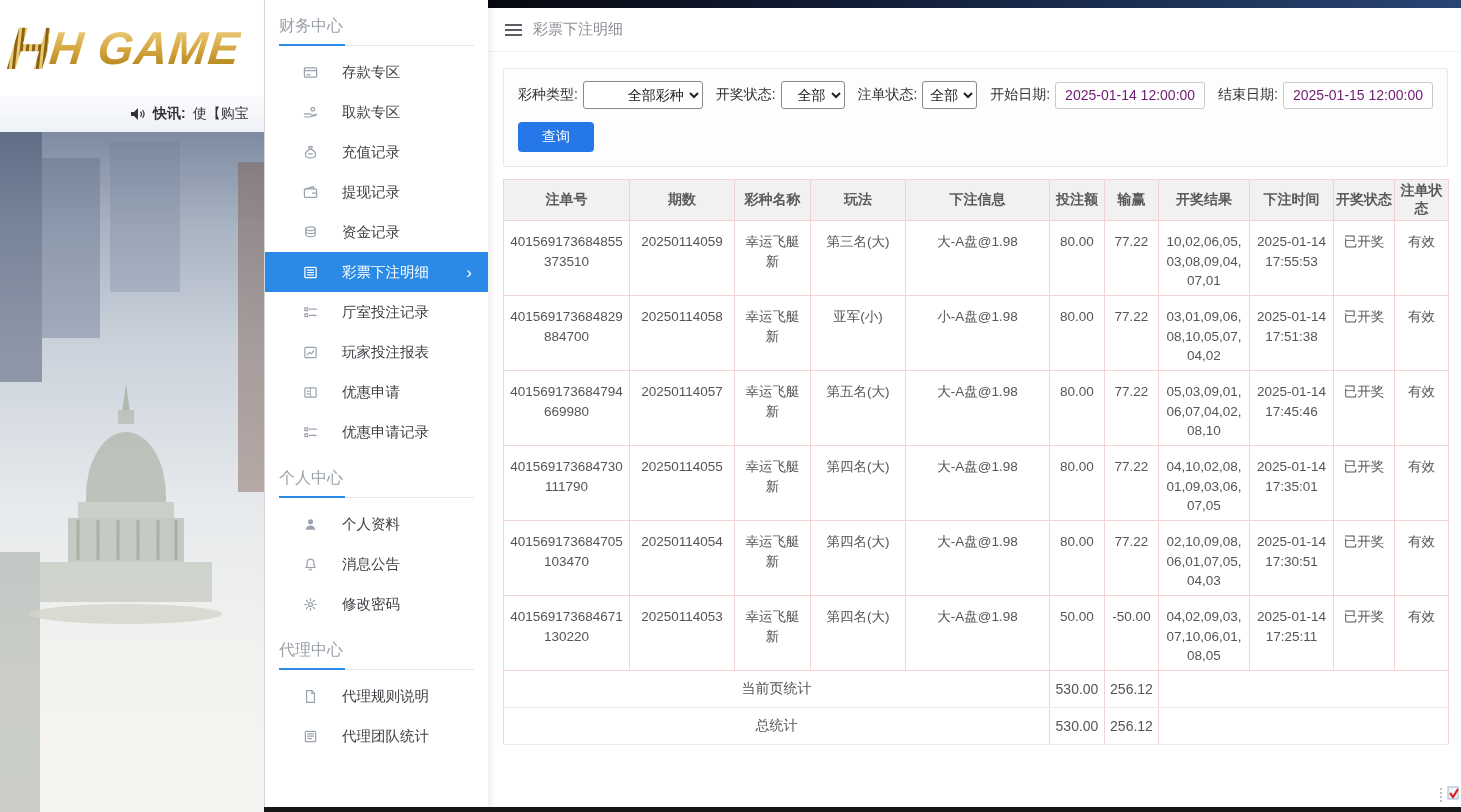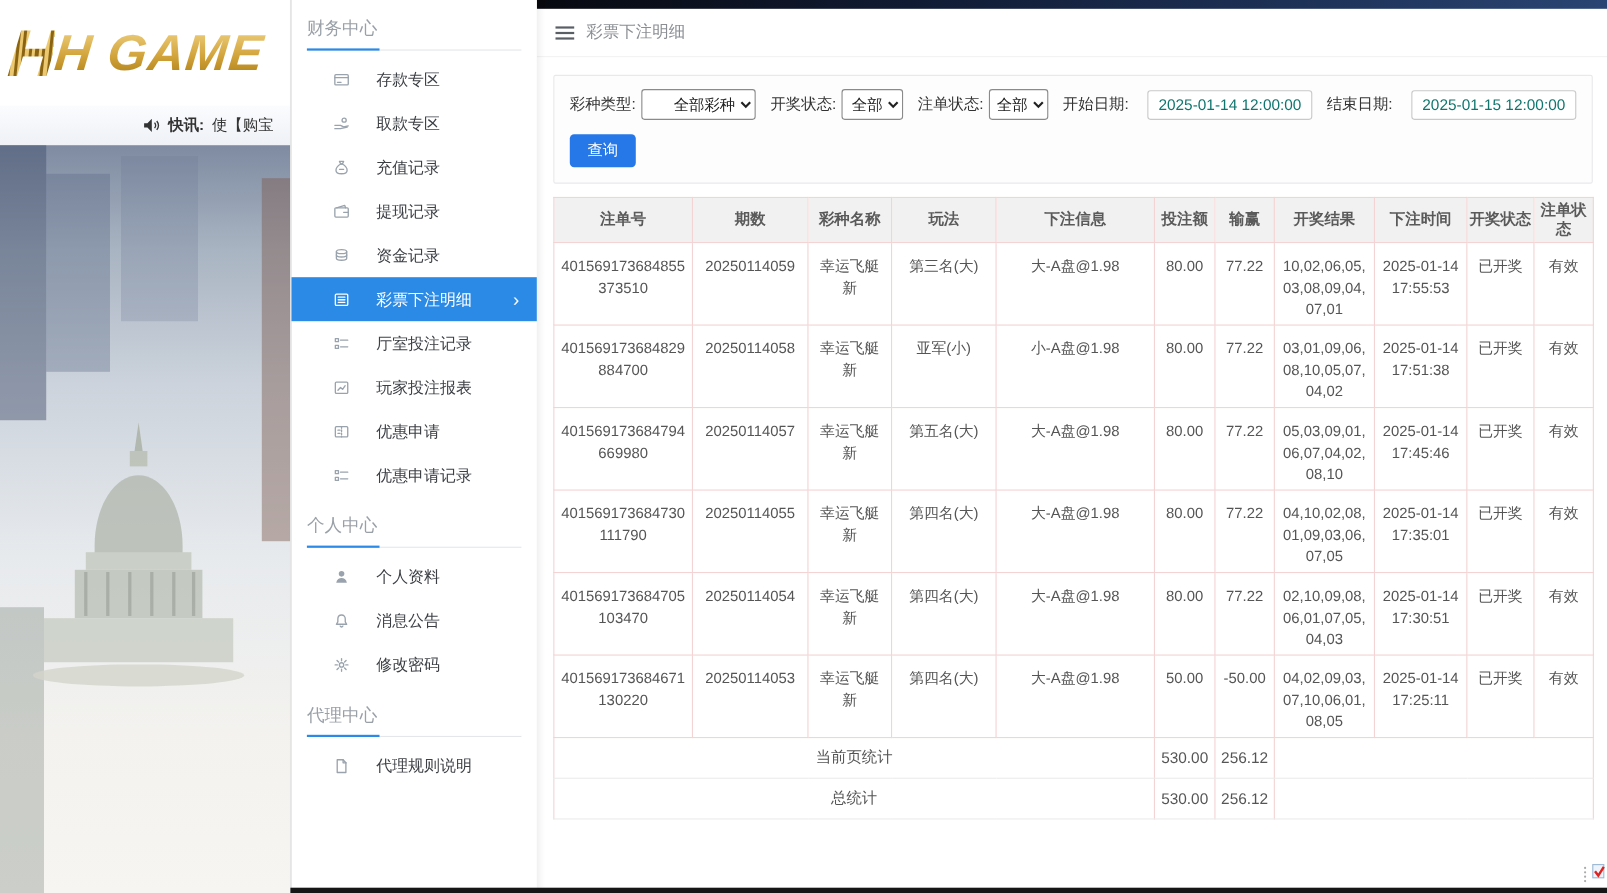--- a/index.html
+++ b/index.html
@@ -57,22 +57,22 @@
 
   .filter-panel { margin:16px 13px 0 15px; border:1px solid #e9e9eb; background:#fdfdfe; border-radius:2px;
                   padding:12px 14px 14px 14px; }
   .filter-row { display:flex; align-items:center; font-size:14px; color:#333; white-space:nowrap; }
   .filter-row .lbl { margin-right:5px; }
   .filter-row .gap { margin-left:13px; }
   .filter-row select { height:28px; border:1px solid #8a8a8a; border-radius:3px; background:#fff; color:#222;
                        font-size:14px; padding:0 2px; font-family:inherit;text-align:right; }
   .sel-lottery { width:132px; } .sel-draw { width:70px; } .sel-order { width:60px; }
   .filter-row input { width:150px; height:27px; border:1px solid #c9c9c9; border-radius:3px;
-                      font-size:14px; color:#0f766e; padding:0 9px; font-family:inherit;margin-left:12px; }
-  .search-btn { margin-top:13px; width:60px; height:30px; background:#2678e8; color:#fff; border:none;
+                      font-size:14px; color:#701a75; padding:0 9px; font-family:inherit; }
+  .search-btn { margin-top:13px; width:76px; height:30px; background:#2678e8; color:#fff; border:none;
                 border-radius:4px; font-size:14px; cursor:pointer; font-family:inherit; }
 
   .table-wrap { margin:12px 13px 0 15px; }
   table { border-collapse:collapse; table-layout:fixed; width:945px; color:#555; }
   th,td { border:1px solid #f3d3d3; text-align:center; padding:2px 5px; word-break:break-all; overflow:hidden; }
   thead th { height:40px; background:#f1f1f1; color:#5a5a5a; font-size:14px; font-weight:bold; vertical-align:middle; padding:2px 1px; }
   tbody td { height:75px; vertical-align:top; padding-top:11px; font-size:13.5px; line-height:1.45; background:#fff; }
   tfoot td { height:37px; vertical-align:middle; font-size:14px; background:#fff;
              border-top-color:#ececec; border-bottom-color:#ececec; }
 
@@ -264,20 +264,31 @@
       <div class="section-label">代理中心</div>
       <div class="section-divider"></div>
       <div class="side-item">
         <span class="icn">
           <svg width="15" height="15" viewBox="0 0 16 16" fill="none" stroke="currentColor" stroke-width="1.3" stroke-linecap="round" stroke-linejoin="round">
             <path d="M3.8 1.8h5.7l2.7 2.9v9.5H3.8z"></path>
             <path d="M9.5 1.8v3h3"></path>
           </svg>
         </span>
         <span>代理规则说明</span>
+      </div>
+      <div class="side-item">
+        <span class="icn">
+          <svg width="15" height="15" viewBox="0 0 16 16" fill="none" stroke="currentColor" stroke-width="1.3" stroke-linecap="round" stroke-linejoin="round">
+            <rect x="2.5" y="2.5" width="11" height="11" rx="1"></rect>
+            <line x1="5" y1="5.2" x2="11" y2="5.2"></line>
+            <line x1="5" y1="7.7" x2="11" y2="7.7"></line>
+            <line x1="5" y1="10.2" x2="9" y2="10.2"></line>
+          </svg>
+        </span>
+        <span>代理团队统计</span>
       </div>
     </div>
 </div>
 
 <div class="content">
   <div class="topbar"></div>
   <div class="page-head">
     <span class="ham">
         <i></i>
         <i></i>

